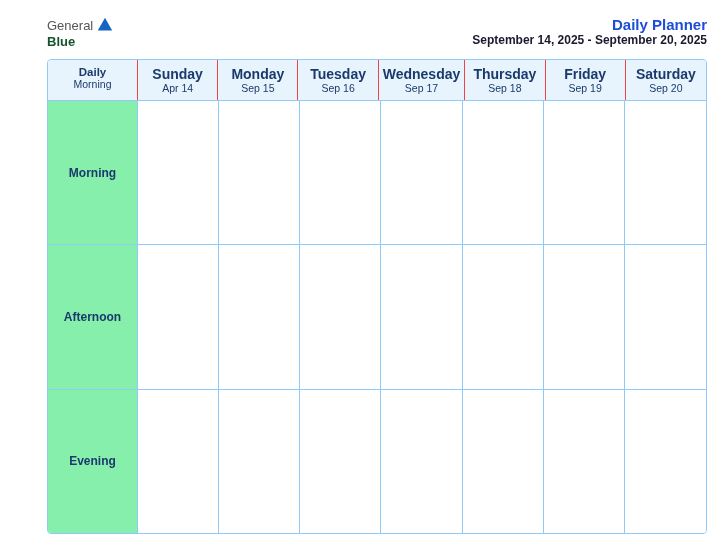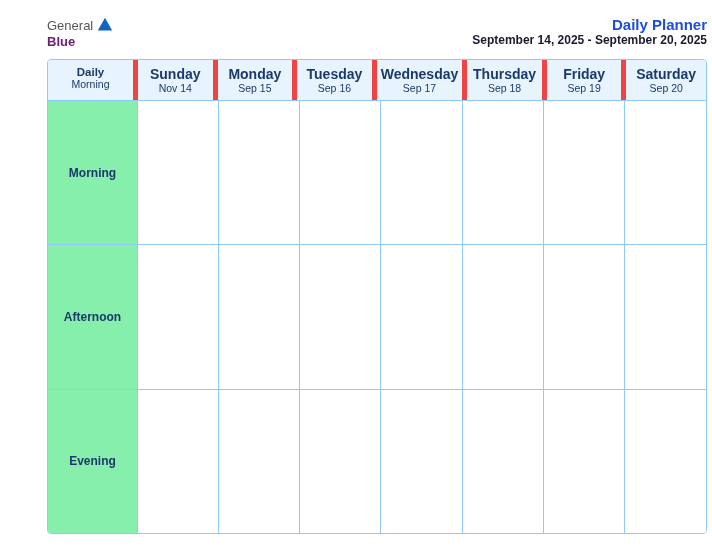--- a/index.html
+++ b/index.html
@@ -45,21 +45,21 @@
     }
 
     .logo-general {
       font-size: 13px;
       color: #555;
       font-weight: normal;
     }
 
     .logo-blue {
       font-size: 13px;
-      color: #701a75;
+      color: #14532d;
       font-weight: bold;
     }
 
     .logo-icon {
       width: 18px;
       height: 18px;
       margin-left: 1px;
     }
 
     .title-area {
@@ -89,21 +89,21 @@
 
     .cal-header-row {
       display: grid;
       grid-template-columns: 90px repeat(7, 1fr);
       border-bottom: 1.5px solid #90caf9;
     }
 
     .cal-header-cell {
       padding: 6px 4px;
       text-align: center;
-      border-right: 5px solid #ef4444;
+      border-right: 1px solid #ef4444;
       background: #e8f4fd;
     }
 
     .cal-header-cell:last-child {
       border-right: none;
     }
 
     .cal-header-cell .day-name {
       font-size: 14px;
       font-weight: bold;
@@ -186,21 +186,21 @@
 
   <div class="calendar">
     <div class="cal-header-row">
       <div class="cal-header-cell label-cell">
         <div class="day-name">Daily</div>
         <div class="day-date">Morning</div>
       </div>
 
     <div class="cal-header-cell">
       <div class="day-name">Sunday</div>
-      <div class="day-date">Nov 14</div>
+      <div class="day-date">Apr 14</div>
     </div>
         <div class="cal-header-cell">
       <div class="day-name">Monday</div>
       <div class="day-date">Sep 15</div>
     </div>
         <div class="cal-header-cell">
       <div class="day-name">Tuesday</div>
       <div class="day-date">Sep 16</div>
     </div>
         <div class="cal-header-cell">

